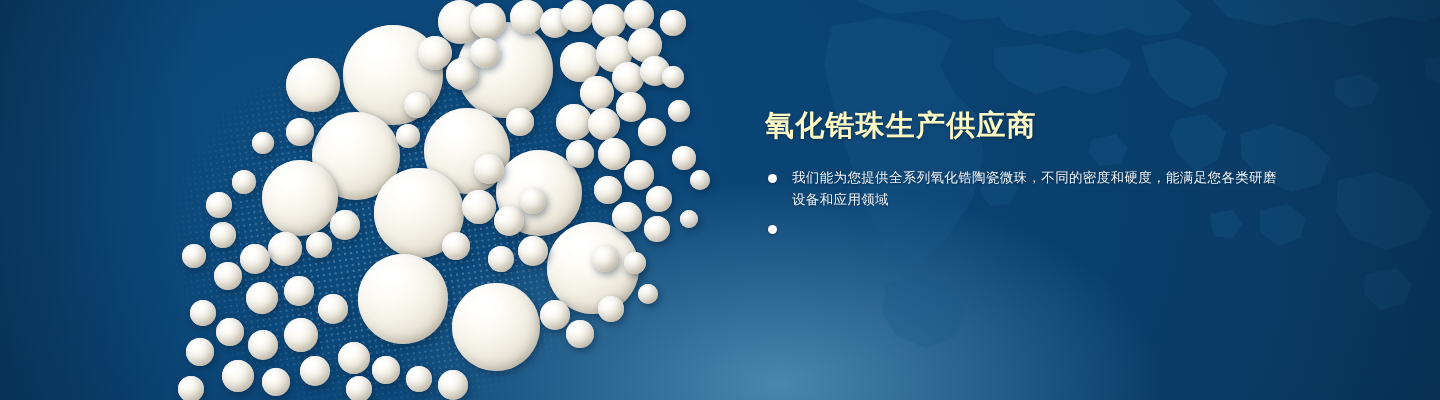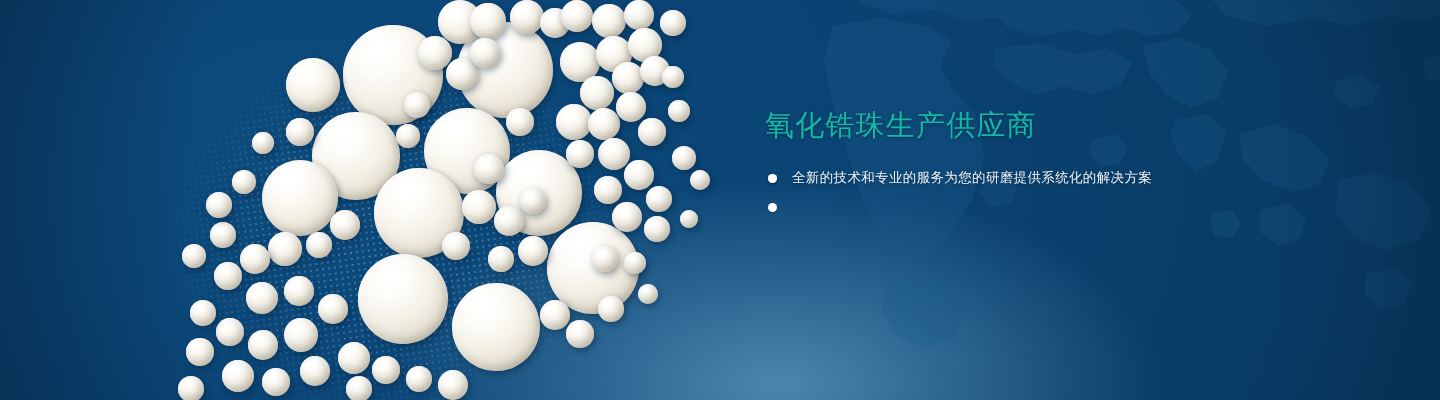--- a/index.html
+++ b/index.html
@@ -67,25 +67,25 @@
     background:radial-gradient(ellipse at 38% 34%, rgba(255,255,255,0.98) 0%, rgba(255,255,255,0.55) 48%, rgba(255,255,255,0) 100%);
     filter:blur(1.1px);
   }
   .bead.sm::after{left:24%;top:15%;width:34%;height:26%;filter:blur(0.7px);}
 
   
   .content{
     position:absolute;left:765px;top:108px;width:520px;
   }
   .title{
-    color:#14b8a6;
+    color:#fef9c3;
     font-size:29px;
     line-height:34px;
     letter-spacing:1.2px;
-    font-weight:400;
+    font-weight:700;
     text-shadow:0 1px 3px rgba(2,24,45,0.55);
     margin:0 0 25px 0;
   }
   .bullets{list-style:none;margin:0;padding:0;}
   .bullets li{
     position:relative;
     padding-left:27px;
     color:#f2f6fa;
     font-size:13.5px;
     line-height:22px;
@@ -227,24 +227,21 @@
     <div class="bead sm" style="left:638px;top:284px;width:20px;height:20px;"></div>
     <div class="bead sm" style="left:690px;top:170px;width:20px;height:20px;"></div>
     <div class="bead sm" style="left:680px;top:210px;width:18px;height:18px;"></div>
   </div>
 
   <div class="content">
     <h1 class="title">氧化锆珠生产供应商</h1>
     <ul class="bullets">
       <li>
         <span class="dot"></span>
-      </li>
-      <li>
-        <span class="dot"></span>
-        <span>全新的技术和专业的服务为您的研磨提供系统化的解决方案</span>
+        <span>我们能为您提供全系列氧化锆陶瓷微珠，不同的密度和硬度，能满足您各类研磨设备和应用领域</span>
       </li>
       <li>
         <span class="dot"></span>
       </li>
     </ul>
   </div>
 
 </div>
 
 </body></html>

